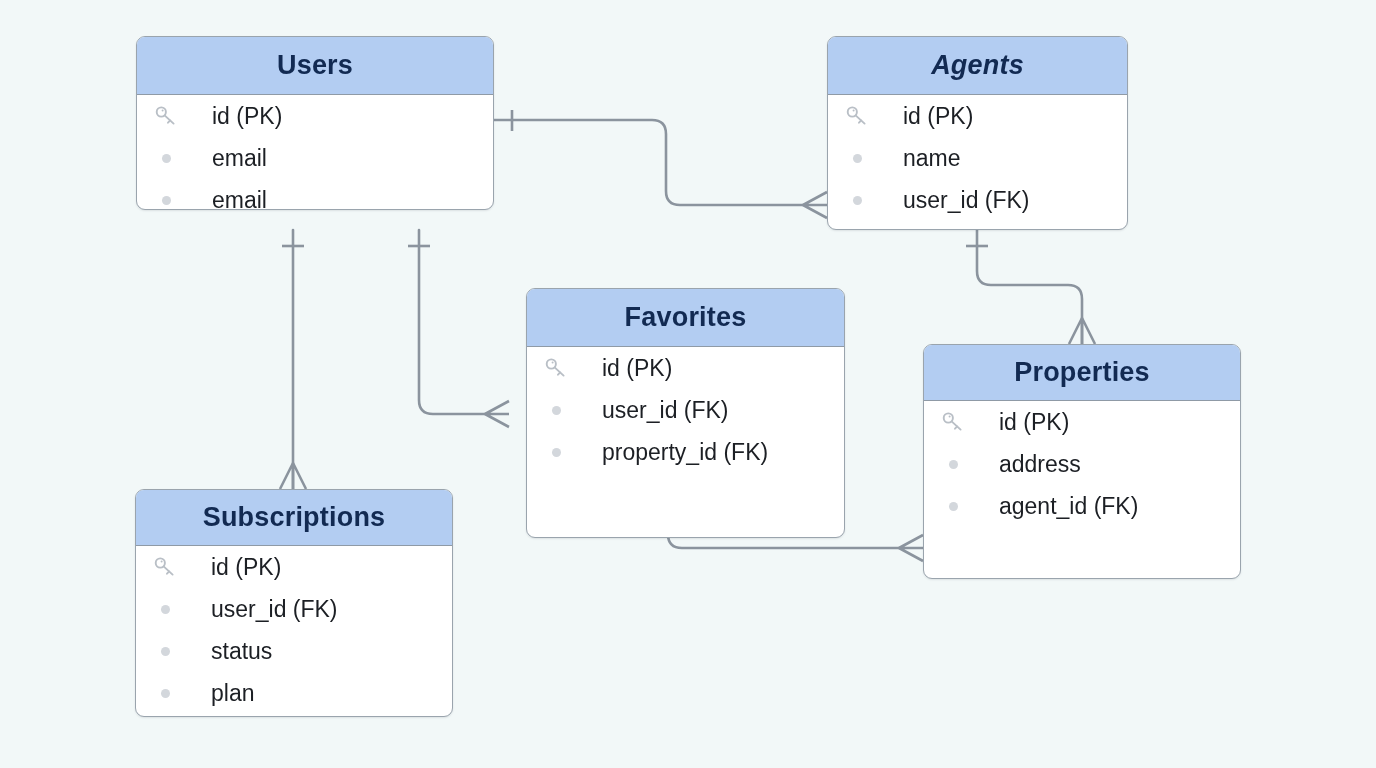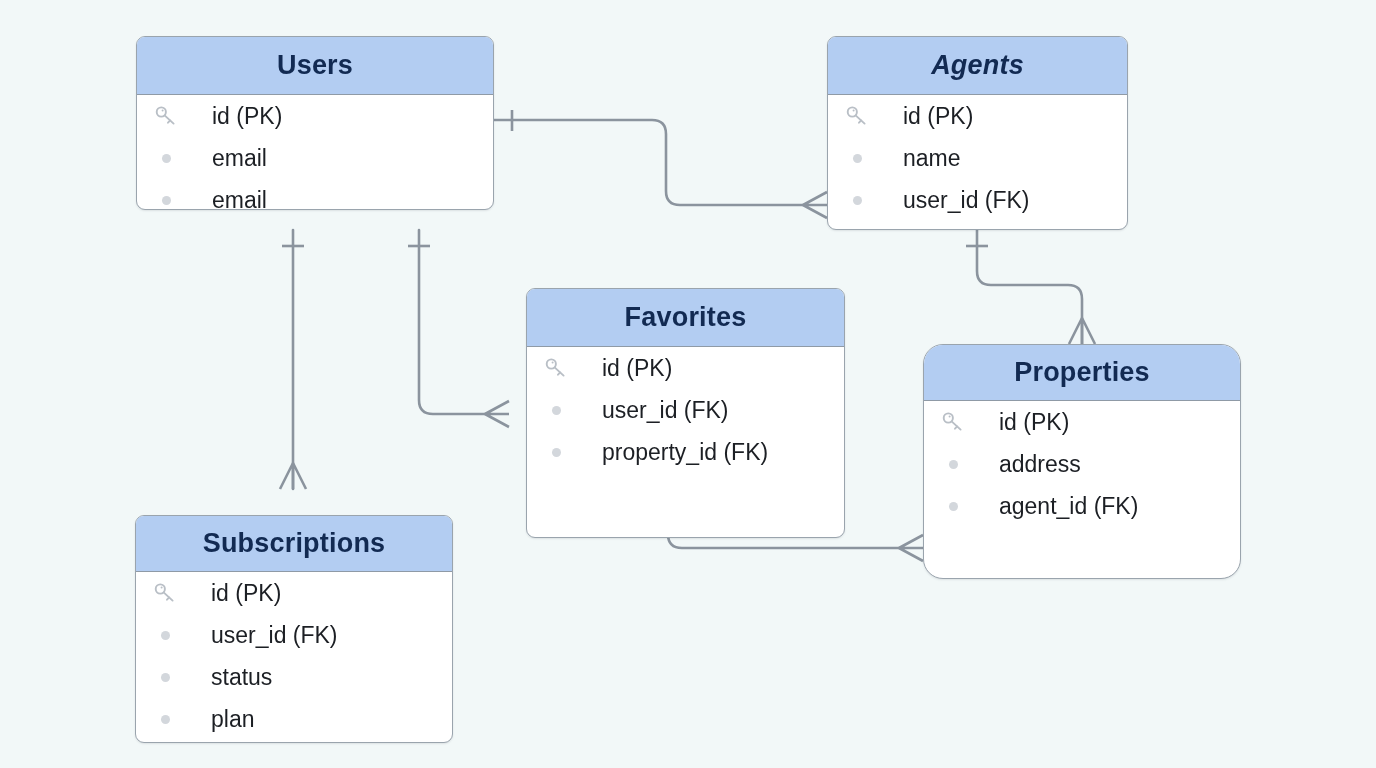--- a/index.html
+++ b/index.html
@@ -216,21 +216,21 @@
             <span class="attr-label">user_id (FK)</span>
           </div>
           <div class="attr">
             <span class="attr-icon">
               <span class="dot"></span>
             </span>
             <span class="attr-label">property_id (FK)</span>
           </div>
         </div>
       </div>
-      <div class="entity" style="left: 923px; top: 344px; width: 318px; height: 235px; border-radius: 20px;">
+      <div class="entity" style="left: 923px; top: 344px; width: 318px; height: 235px;">
         <div class="entity-header" style="height: 56px;">Properties</div>
         <div class="entity-body">
           <div class="attr">
             <span class="attr-icon">
               <svg width="24" height="22" viewBox="0 0 24 22" xmlns="http://www.w3.org/2000/svg">
                 <g fill="none" stroke="#b9bfc6" stroke-width="1.9" stroke-linecap="round" stroke-linejoin="round">
                   <circle cx="7.3" cy="7.0" r="4.6"></circle>
                   <path d="M10.6 10.4 L19.6 18.6"></path>
                   <path d="M16.2 15.4 L14.0 17.7"></path>
                 </g>
@@ -246,21 +246,21 @@
             <span class="attr-label">address</span>
           </div>
           <div class="attr">
             <span class="attr-icon">
               <span class="dot"></span>
             </span>
             <span class="attr-label">agent_id (FK)</span>
           </div>
         </div>
       </div>
-      <div class="entity" style="left: 135px; top: 489px; width: 318px; height: 228px; margin-top: 26px;">
+      <div class="entity" style="left: 135px; top: 489px; width: 318px; height: 228px;">
         <div class="entity-header" style="height: 56px;">Subscriptions</div>
         <div class="entity-body">
           <div class="attr">
             <span class="attr-icon">
               <svg width="24" height="22" viewBox="0 0 24 22" xmlns="http://www.w3.org/2000/svg">
                 <g fill="none" stroke="#b9bfc6" stroke-width="1.9" stroke-linecap="round" stroke-linejoin="round">
                   <circle cx="7.3" cy="7.0" r="4.6"></circle>
                   <path d="M10.6 10.4 L19.6 18.6"></path>
                   <path d="M16.2 15.4 L14.0 17.7"></path>
                 </g>

